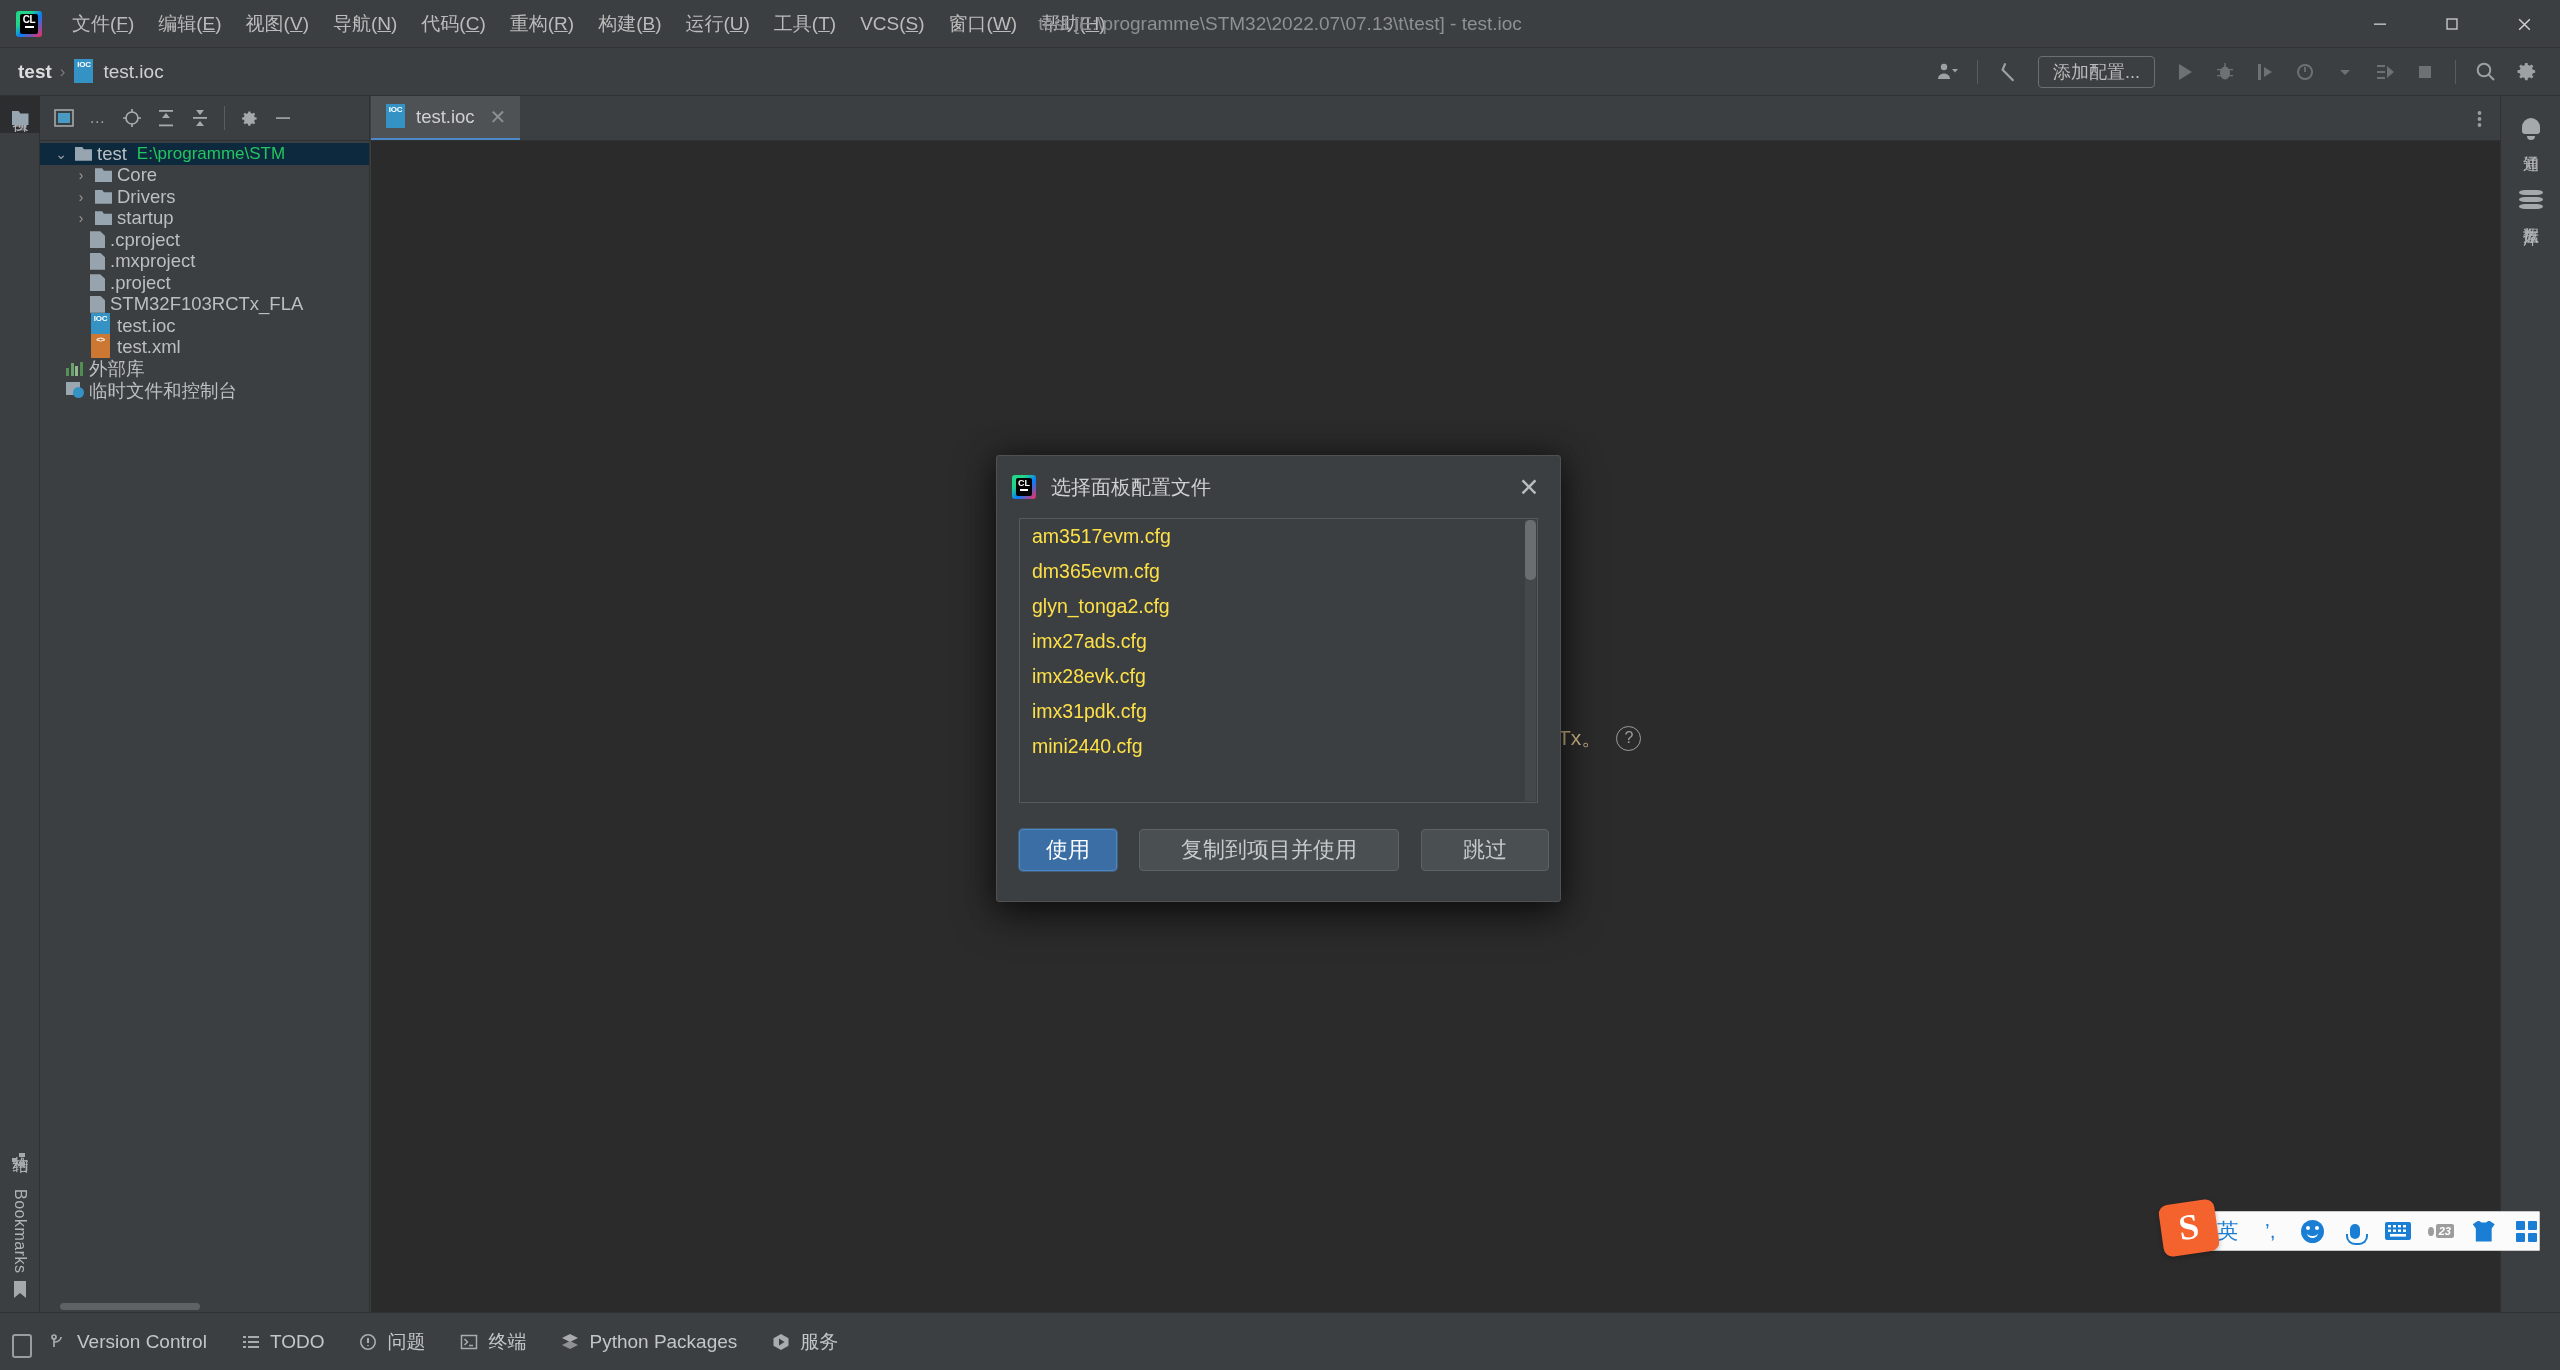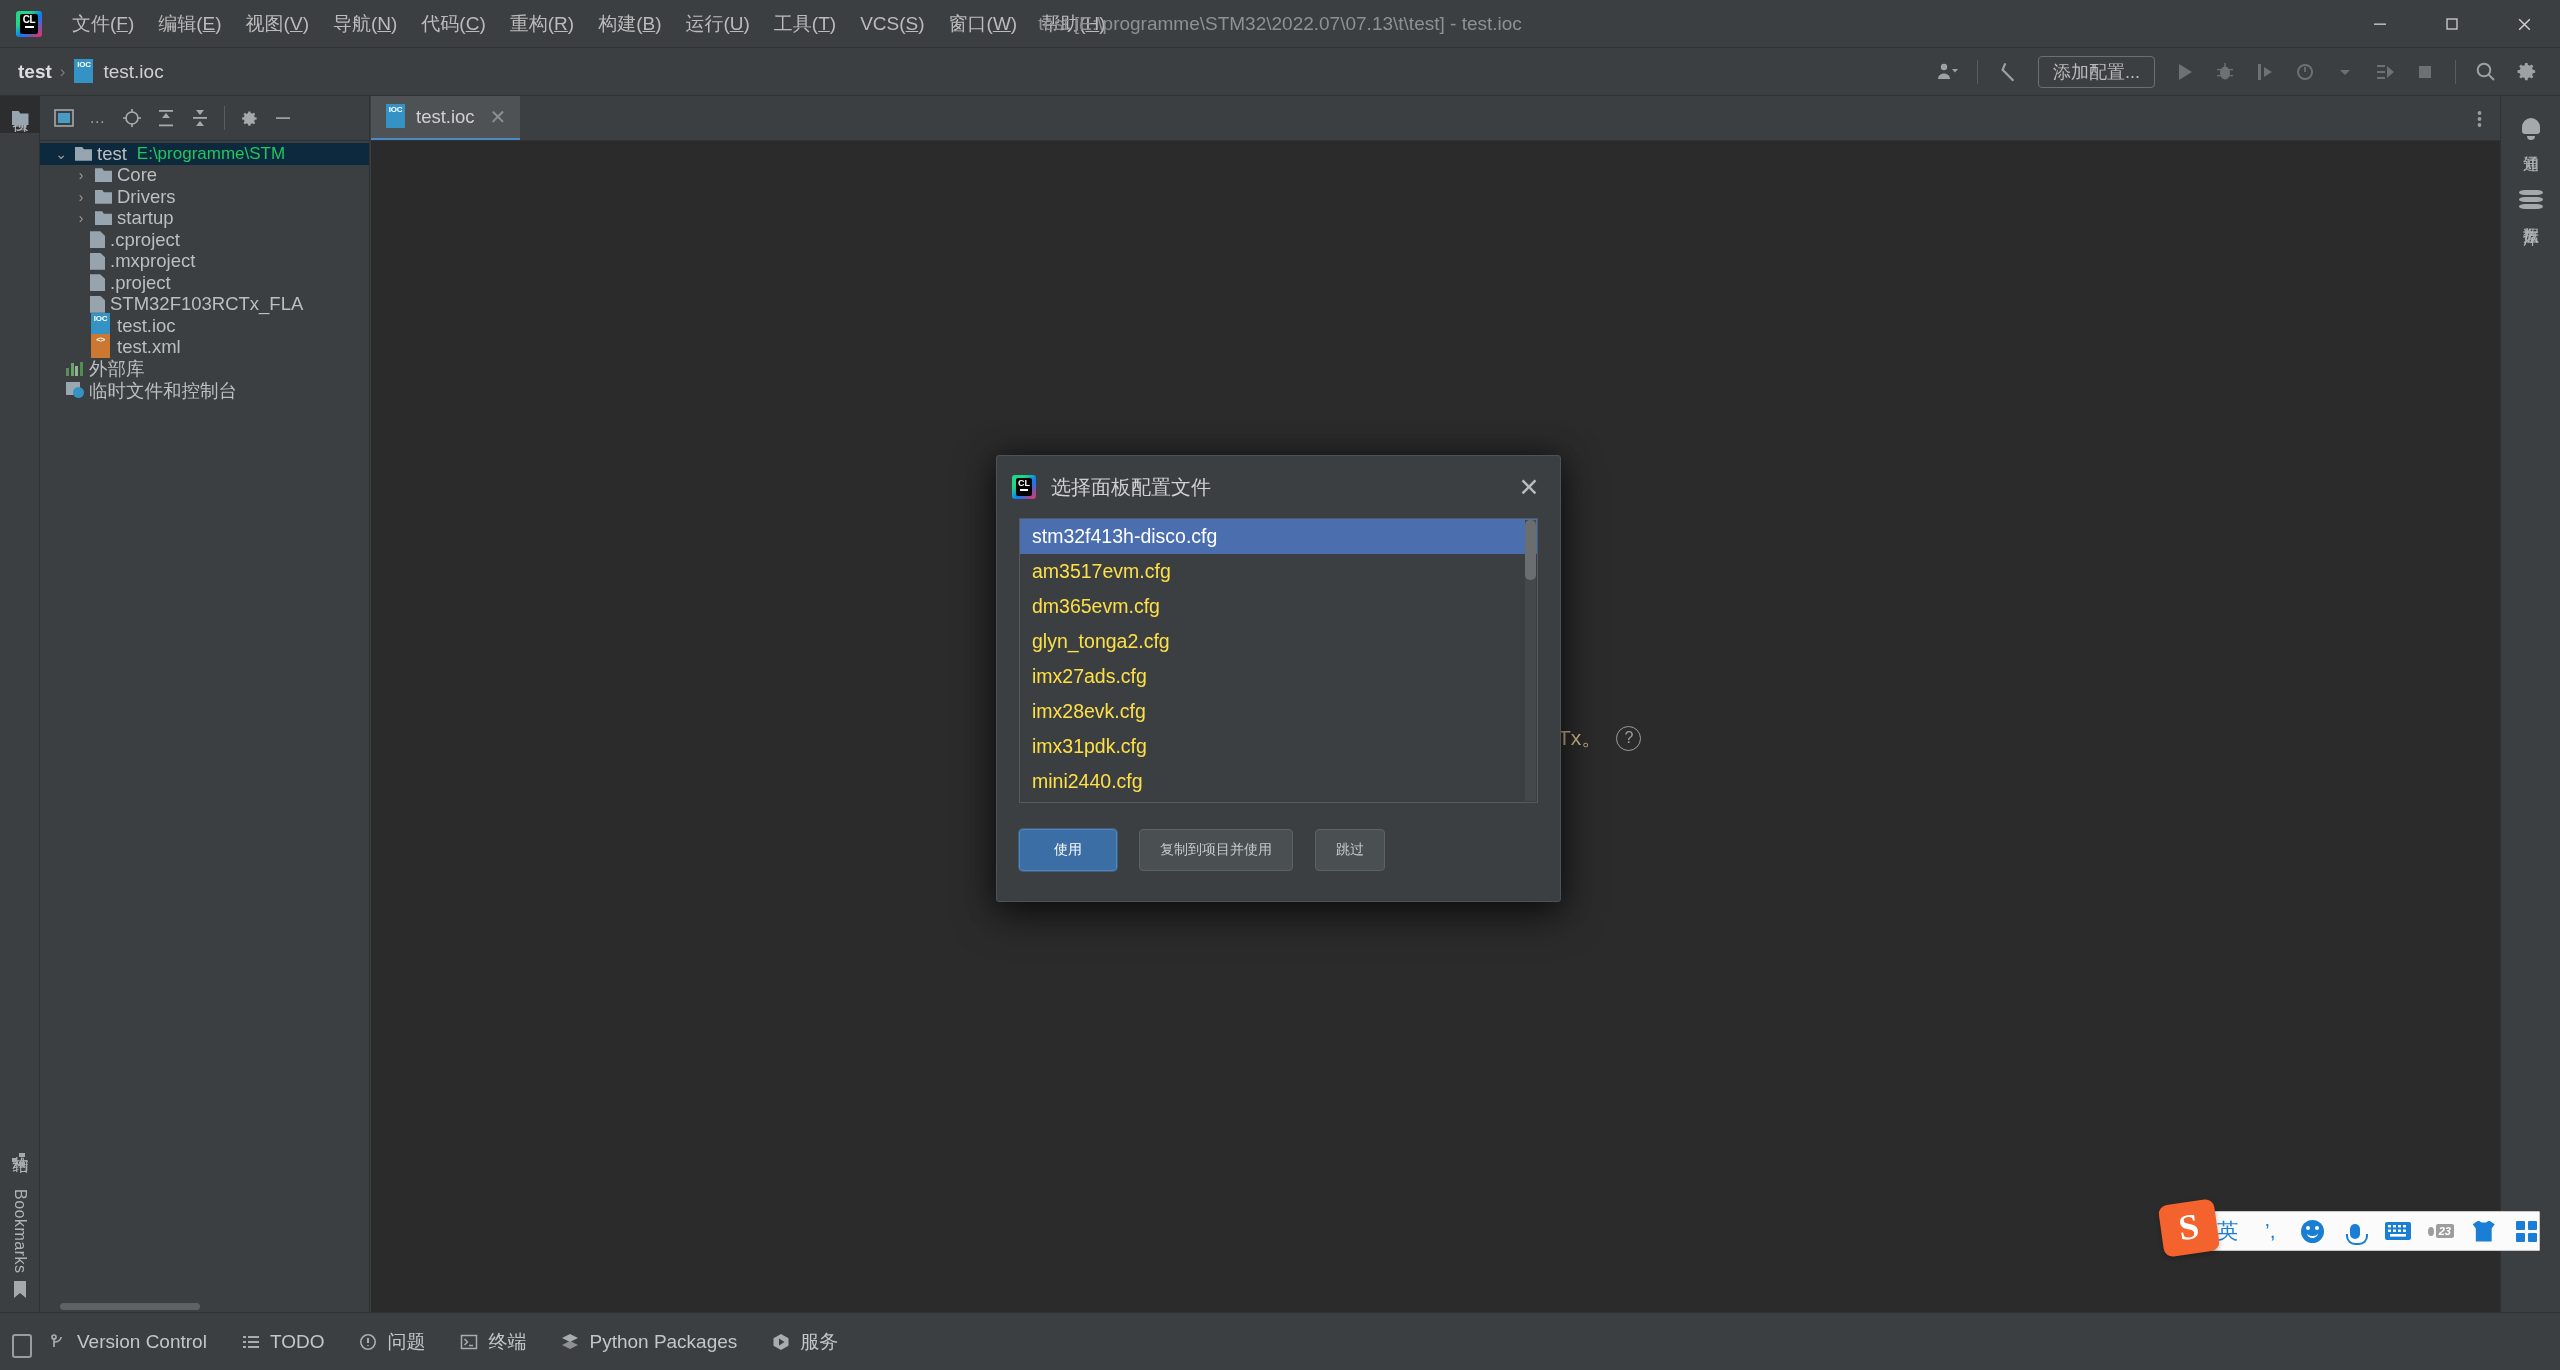--- a/index.html
+++ b/index.html
@@ -264,21 +264,21 @@
     background:#6a6e71; border-radius:5px;
   }
   .list-scroll-track {
     position:absolute; right:1px; top:1px; width:11px; bottom:1px;
     background:#454849;
   }
   .dlg-btns {
     display:flex; align-items:center; gap:22px; padding:26px 22px 0 22px;
   }
   .dbtn {
-    height:42px; padding:0 20px; border-radius:4px; font-size:14px;
+    height:42px; padding:0 41px; border-radius:4px; font-size:22px;
     display:flex; align-items:center; justify-content:center;
     border:1px solid #5c6164; color:#c7cacd; background:#4a4f51; white-space:nowrap;
   }
   .dbtn.primary {
     background:#3a6ea5; border:1px solid #4a88c7; color:#ffffff;
     box-shadow:0 0 0 1px rgba(90,150,210,.35);
   }
   .dbtn.primary { width:98px; }
 
   
@@ -636,21 +636,20 @@
       <div class="dlg-logo">
         <div class="sq"></div>
         <div class="inner"><span>CL</span><div class="bar"></div></div>
       </div>
       <div class="dlg-title">选择面板配置文件</div>
       <div class="dlg-close">✕</div>
     </div>
 
     <div class="dlg-listbox">
       <div class="list-scroll-track"></div>
-      <div class="litem sel">stm32f413h-disco.cfg</div>
       <div class="litem">am3517evm.cfg</div>
       <div class="litem">dm365evm.cfg</div>
       <div class="litem">glyn_tonga2.cfg</div>
       <div class="litem">imx27ads.cfg</div>
       <div class="litem">imx28evk.cfg</div>
       <div class="litem">imx31pdk.cfg</div>
       <div class="litem">mini2440.cfg</div>
       <div class="list-scroll"></div>
     </div>
 

